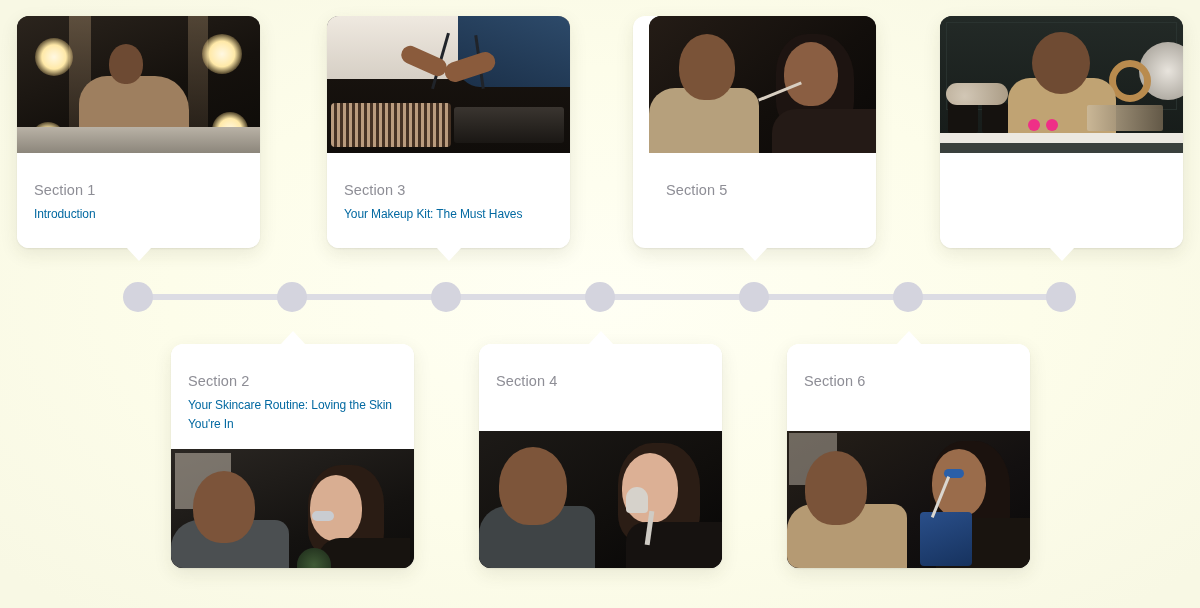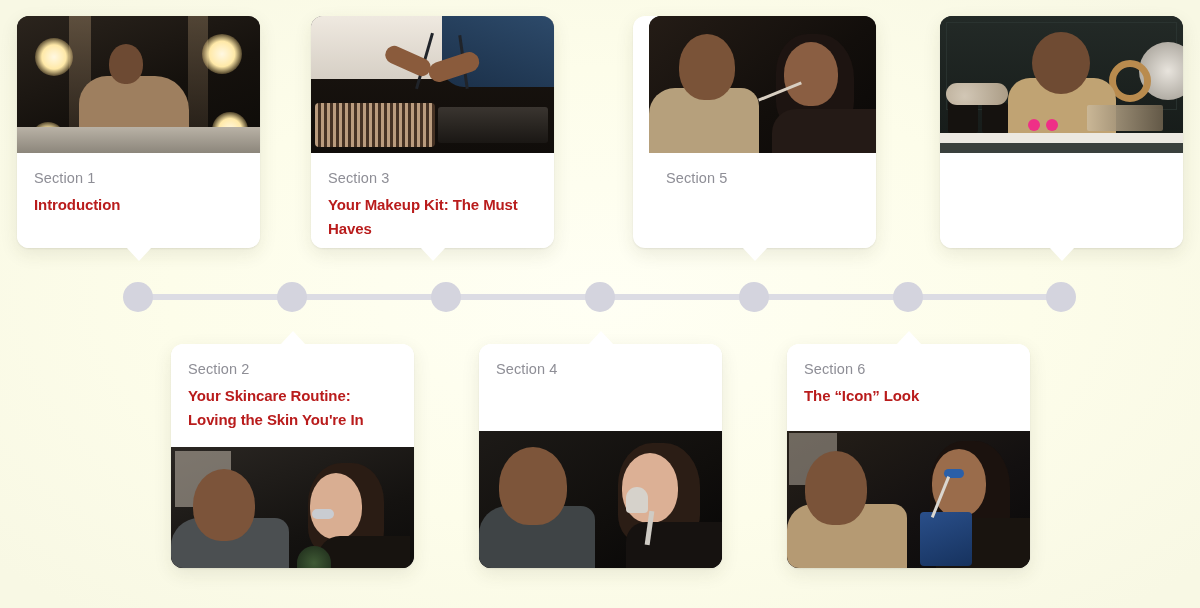--- a/index.html
+++ b/index.html
@@ -77,34 +77,35 @@
     height: 137px;
     flex: 0 0 137px;
     position: relative;
     overflow: hidden;
     background: #1c1713;
   }
 
   .card-body {
     padding: 17px 17px 14px 17px;
     flex: 1 1 auto;
+    margin-top: 12px;
   }
 
   .card-eyebrow {
     font-size: 14.5px;
     color: #8e8e96;
     font-weight: 400;
     letter-spacing: .1px;
     margin-bottom: 7px;
   }
 
   .card-title {
-    font-size: 15px;
-    font-weight: 700;
-    color: #b91c1c;
+    font-size: 12px;
+    font-weight: 400;
+    color: #0369a1;
     line-height: 1.62;
     letter-spacing: -.1px;
   }
 
   
   .tail {
     position: absolute;
     left: 50%;
     margin-left: -13px;
     width: 0;
@@ -265,21 +266,21 @@
               <div class="headB"></div>
               <div class="topB"></div>
               <div class="roller"></div>
               <div class="plant"></div>
             </div>
       </div>
 
     </div>
     <div class="tail"></div>
   </div>
-      <div class="card above" style="left: 311px;">
+      <div class="card above" style="left: 327px;">
     <div class="card-inner">
       <div class="card-photo" aria-label="Artist in blue shirt holding brushes above a table of makeup tools" title="Artist in blue shirt holding brushes above a table of makeup tools">
         <div class="scene s2">
               <div class="wall"></div>
               <div class="shirt"></div>
               <div class="stick1"></div>
               <div class="stick2"></div>
               <div class="armA"></div>
               <div class="armB"></div>
               <div class="brushes"></div>
@@ -328,21 +329,20 @@
       <div class="card-body">
         <div class="card-eyebrow">Section 5</div>
       </div>
     </div>
     <div class="tail"></div>
   </div>
       <div class="card below" style="left: 787px;">
     <div class="card-inner">
       <div class="card-body">
         <div class="card-eyebrow">Section 6</div>
-        <div class="card-title">The “Icon” Look</div>
       </div>
           <div class="card-photo" aria-label="Man applying blue eyeshadow to a woman holding a tablet" title="Man applying blue eyeshadow to a woman holding a tablet">
         <div class="scene s7">
               <div class="win"></div>
               <div class="hairB"></div>
               <div class="jacketA"></div>
               <div class="headA"></div>
               <div class="headB"></div>
               <div class="eye"></div>
               <div class="topB"></div>

